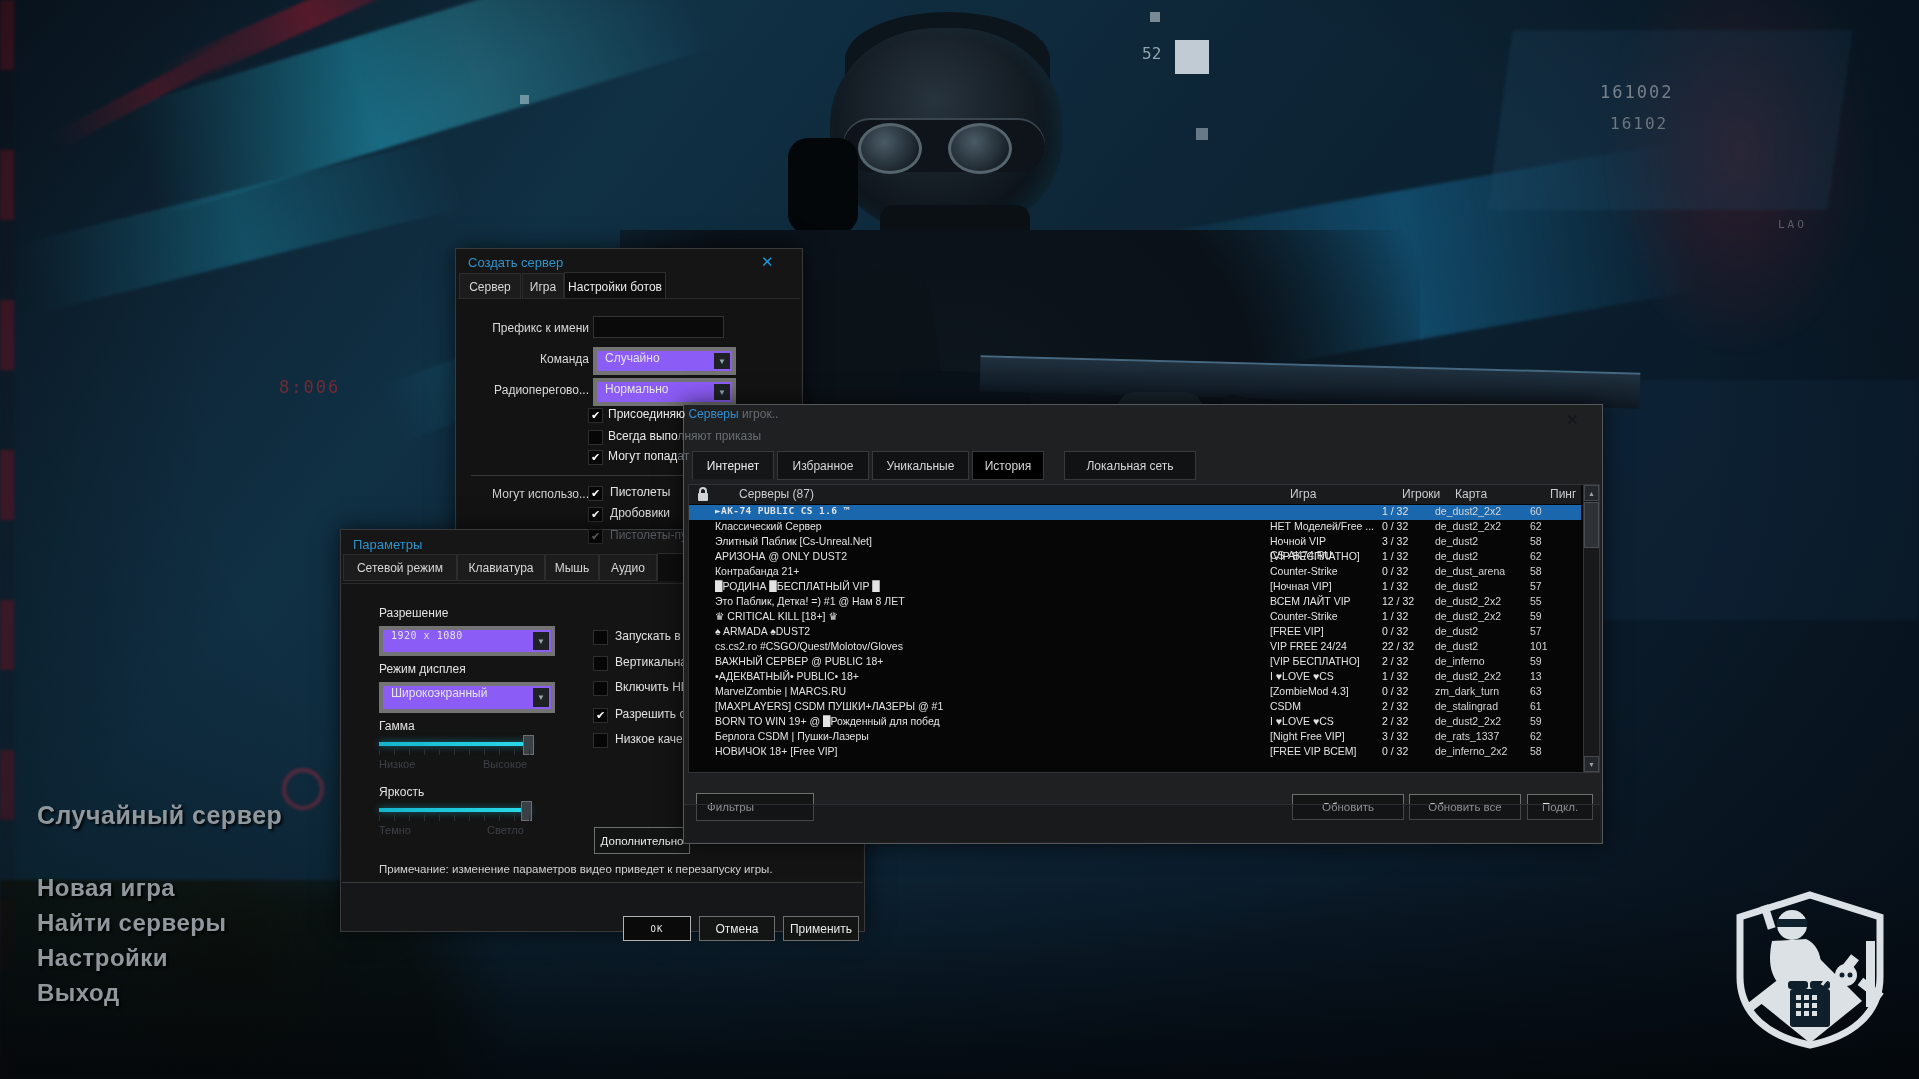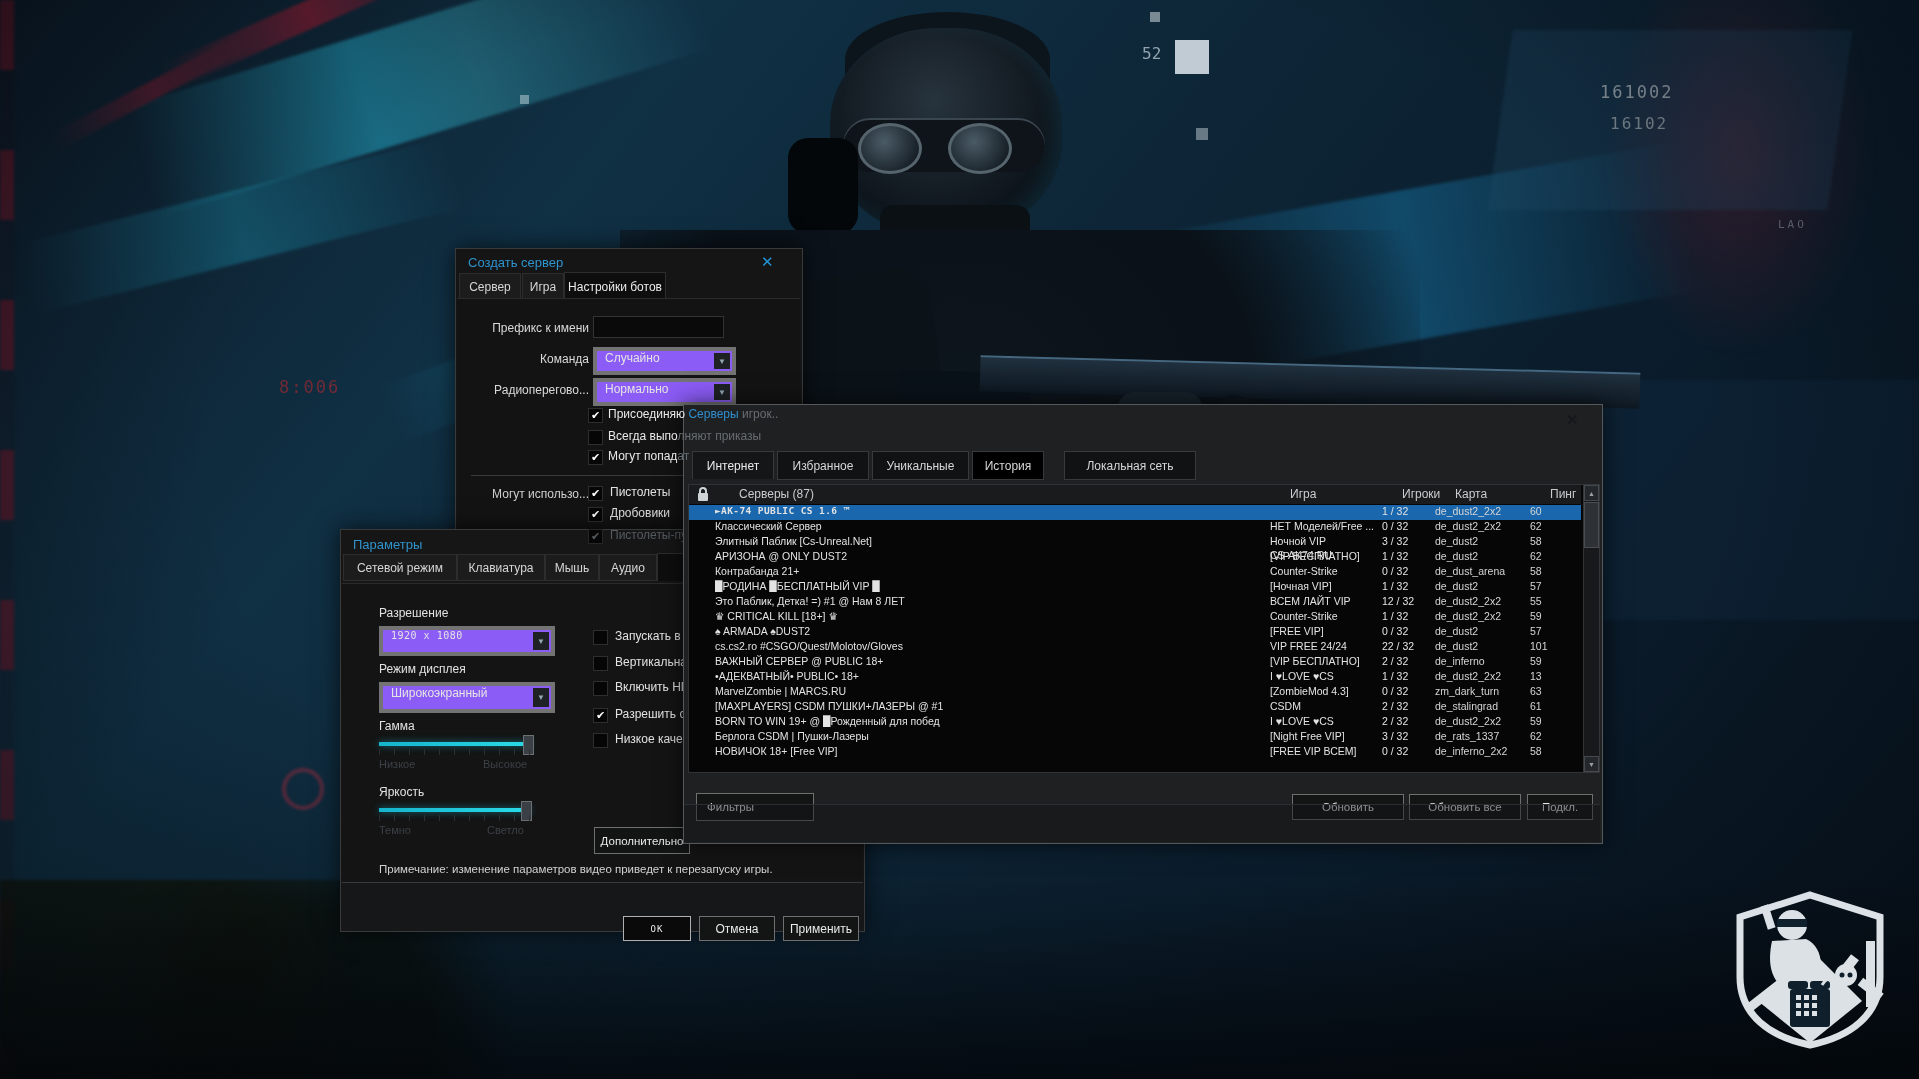--- a/index.html
+++ b/index.html
@@ -95,20 +95,27 @@
     <div class="px" style="left:1175px;top:40px;width:34px;height:34px;"></div>
     <div class="px" style="left:1150px;top:12px;width:10px;height:10px;opacity:.6;"></div>
     <div class="px" style="left:1196px;top:128px;width:12px;height:12px;opacity:.5;"></div>
     <div class="px" style="left:520px;top:95px;width:9px;height:9px;opacity:.5;"></div>
     <div class="streak" style="left:282px;top:768px;width:34px;height:34px;border-radius:50%;border:4px solid rgba(190,44,64,.45);"></div>
     <div class="streak" style="left:0;top:880px;width:560px;height:199px;background:radial-gradient(circle at 20% 45%,rgba(16,22,14,.85) 0 30%,transparent 55%),radial-gradient(circle at 55% 75%,rgba(12,18,12,.8) 0 35%,transparent 60%);"></div>
     <div class="streak" style="left:0;top:0;width:1919px;height:1079px;background:radial-gradient(ellipse at 50% 42%,transparent 55%,rgba(2,6,10,.55) 100%);filter:none;"></div>
     <div class="streak" style="left:0;top:879px;width:1919px;height:200px;background:linear-gradient(transparent,rgba(3,6,9,.75));filter:none;"></div>
   </div>
 
+  <div id="main-menu" style="position:absolute;left:0;top:0;width:400px;height:1079px;z-index:10;">
+      <div class="menu-item" style="left: 37px; top: 801px; font-size: 25px;">Случайный сервер</div>
+      <div class="menu-item" style="left: 37px; top: 874px;">Новая игра</div>
+      <div class="menu-item" style="left: 37px; top: 909px;">Найти серверы</div>
+      <div class="menu-item" style="left: 37px; top: 944px;">Настройки</div>
+      <div class="menu-item" style="left: 37px; top: 979px;">Выход</div>
+    </div>
 
   <div class="abs" style="left:1730px;top:889px;width:160px;height:160px;z-index:10;opacity:.95;">
     <svg width="160" height="160" viewBox="0 0 160 160">
       <path d="M80 6 L150 28 L150 88 C150 126 120 148 80 156 C40 148 10 126 10 88 L10 28 Z" fill="none" stroke="#e7edf1" stroke-width="7"></path>
       <path d="M80 60 L132 112 L80 154 L28 112 Z" fill="#e7edf1"></path>
       <circle cx="62" cy="36" r="15" fill="#e7edf1"></circle>
       <rect x="47" y="30" width="30" height="8" fill="#10222e"></rect>
       <path d="M42 52 C36 80 44 96 60 102 L86 96 C96 76 90 56 76 50 Z" fill="#e7edf1"></path>
       <rect x="34" y="16" width="8" height="24" fill="#e7edf1" transform="rotate(-18 38 28)"></rect>
       <rect x="96" y="60" width="10" height="78" fill="#e7edf1" transform="rotate(38 101 99)"></rect>

